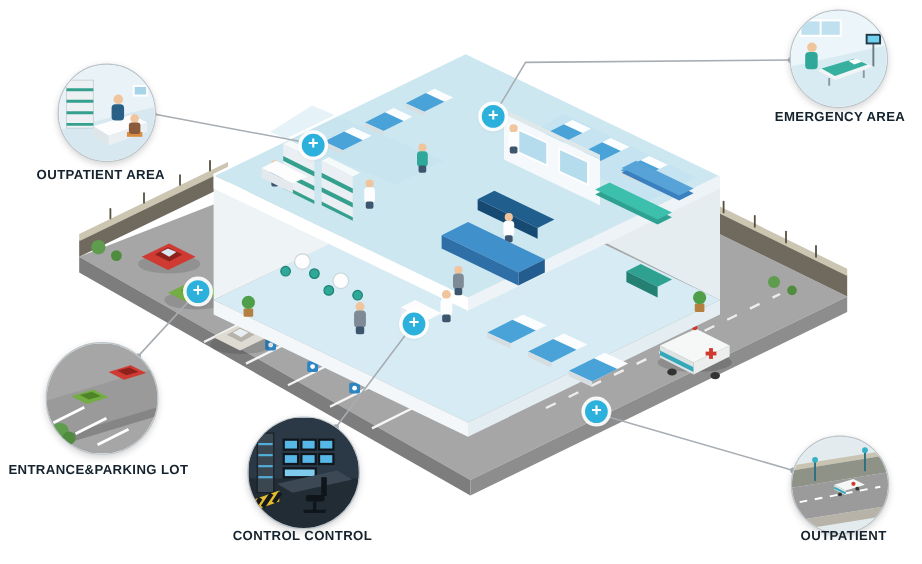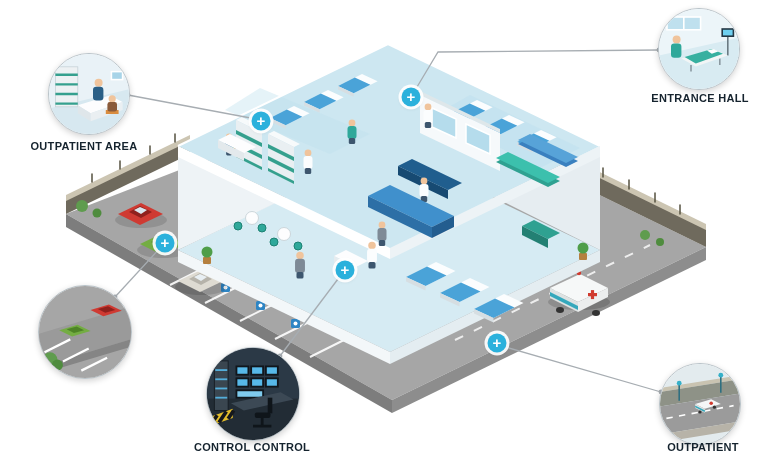--- a/index.html
+++ b/index.html
@@ -382,17 +382,18 @@
     </svg>
   </div>
 
   <div class="plus-marker" style="left:261px;top:121px">+</div>
   <div class="plus-marker" style="left:411px;top:97px">+</div>
   <div class="plus-marker" style="left:165px;top:243px">+</div>
   <div class="plus-marker" style="left:345px;top:270px">+</div>
   <div class="plus-marker" style="left:497px;top:343px">+</div>
 
   <div class="map-label" style="left:84px;top:140px">OUTPATIENT AREA</div>
-  <div class="map-label" style="left:700px;top:92px">ENTRANCE HALL</div>
+  <div class="map-label" style="left:700px;top:92px">EMERGENCY AREA</div>
+  <div class="map-label" style="left:82px;top:386px">ENTRANCE&amp;PARKING LOT</div>
   <div class="map-label" style="left:252px;top:441px">CONTROL CONTROL</div>
   <div class="map-label" style="left:703px;top:441px">OUTPATIENT</div>
 
 </div>
 
 </body></html>

